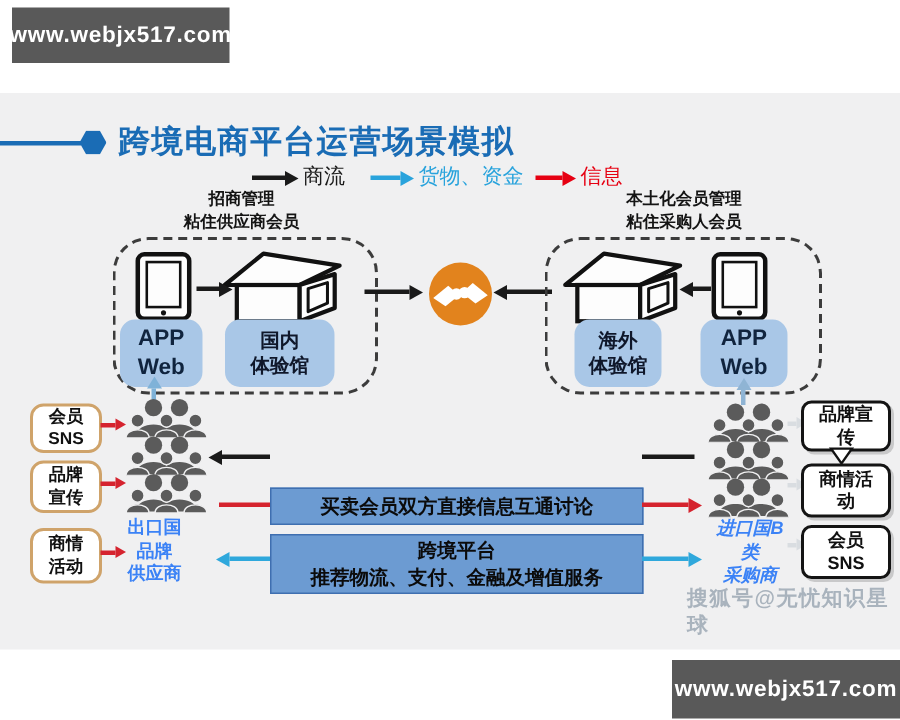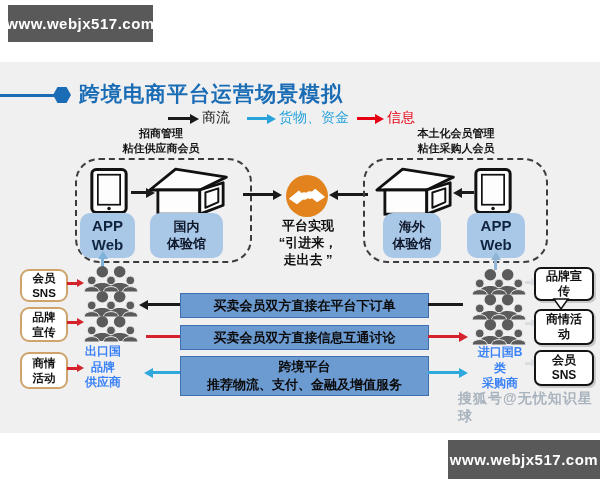--- a/index.html
+++ b/index.html
@@ -121,23 +121,20 @@
   <div class="abs pill hall" style="left:150px;top:213px;width:73px;height:45px;">国内
 体验馆</div>
 
   <div class="arrow-h head-right" style="left:243px;top:193px;width:30px;color:#1a1a1a;"></div>
   <div class="arrow-h head-left" style="left:338px;top:193px;width:30px;color:#1a1a1a;"></div>
   <div class="abs handshake" style="left:286px;top:175px;width:42px;height:42px;">
     <svg width="40" height="40">
         <use href="#sym-handshake"></use>
       </svg>
   </div>
-  <div class="abs platform-text" style="left:262px;top:218px;width:92px;">平台实现
-“引进来，
-走出去 ”</div>
 
   <div class="abs dashed" style="left:363px;top:158px;width:181px;height:101px;"></div>
   <svg class="abs" style="left:368px;top:161px;" width="95" height="58">
       <use href="#sym-house"></use>
     </svg>
   <svg class="abs" style="left:472px;top:167px;" width="42" height="48">
       <use href="#sym-tablet"></use>
     </svg>
   <div class="arrow-h head-left" style="left:462px;top:191px;width:12px;color:#1a1a1a;"></div>
   <div class="abs pill hall" style="left:383px;top:213px;width:58px;height:45px;">海外
@@ -162,21 +159,20 @@
   <svg class="abs" style="left:82px;top:290px;" width="58" height="27">
       <use href="#sym-crowd"></use>
     </svg>
   <svg class="abs" style="left:82px;top:315px;" width="58" height="27">
       <use href="#sym-crowd"></use>
     </svg>
   <div class="abs peoplecap" style="left:72px;top:344px;width:62px;">出口国
 品牌
 供应商</div>
 
-  <div class="abs bar" style="left:180px;top:293px;width:247px;height:23px;">买卖会员双方直接在平台下订单</div>
   <div class="arrow-h head-left" style="left:148px;top:303px;width:32px;color:#1a1a1a;"></div>
   <div class="arrow-h" style="left:428px;top:303px;width:35px;color:#1a1a1a;"></div>
 
   <div class="abs bar" style="left:180px;top:325px;width:247px;height:23px;">买卖会员双方直接信息互通讨论</div>
   <div class="arrow-h" style="left:146px;top:335px;width:34px;color:#d5232e;"></div>
   <div class="arrow-h head-right" style="left:428px;top:335px;width:31px;color:#d5232e;"></div>
 
   <div class="abs bar" style="left:180px;top:356px;width:247px;height:38px;">跨境平台
 推荐物流、支付、金融及增值服务</div>
   <div class="arrow-h head-left" style="left:153px;top:371px;width:27px;color:#2fa8dc;"></div>
@@ -185,21 +181,21 @@
   <div class="arrow-v head-up" style="left:494px;top:260px;height:10px;color:#8fb4d4;"></div>
   <svg class="abs" style="left:470px;top:268px;" width="58" height="27">
       <use href="#sym-crowd"></use>
     </svg>
   <svg class="abs" style="left:470px;top:293px;" width="58" height="27">
       <use href="#sym-crowd"></use>
     </svg>
   <svg class="abs" style="left:470px;top:318px;" width="58" height="27">
       <use href="#sym-crowd"></use>
     </svg>
-  <div class="abs peoplecap" style="left:468px;top:345px;width:64px;">进口国B
+  <div class="abs peoplecap" style="left:468px;top:345px;width:64px;font-style:italic;">进口国B
 类
 采购商</div>
 
   <div class="arrow-h sm head-right" style="left:525px;top:281px;width:6px;color:#d9dde1;"></div>
   <div class="arrow-h sm head-right" style="left:525px;top:322px;width:6px;color:#d9dde1;"></div>
   <div class="arrow-h sm head-right" style="left:525px;top:362px;width:6px;color:#d9dde1;"></div>
   <div class="abs blackbox" style="left:534px;top:267px;width:56px;height:30px;">品牌宣
 传</div>
   <svg class="abs" style="left:552px;top:298px;" width="18" height="12">
     <polygon points="2,1 16,1 9,11" fill="#ffffff" stroke="#111" stroke-width="1.5"></polygon>

